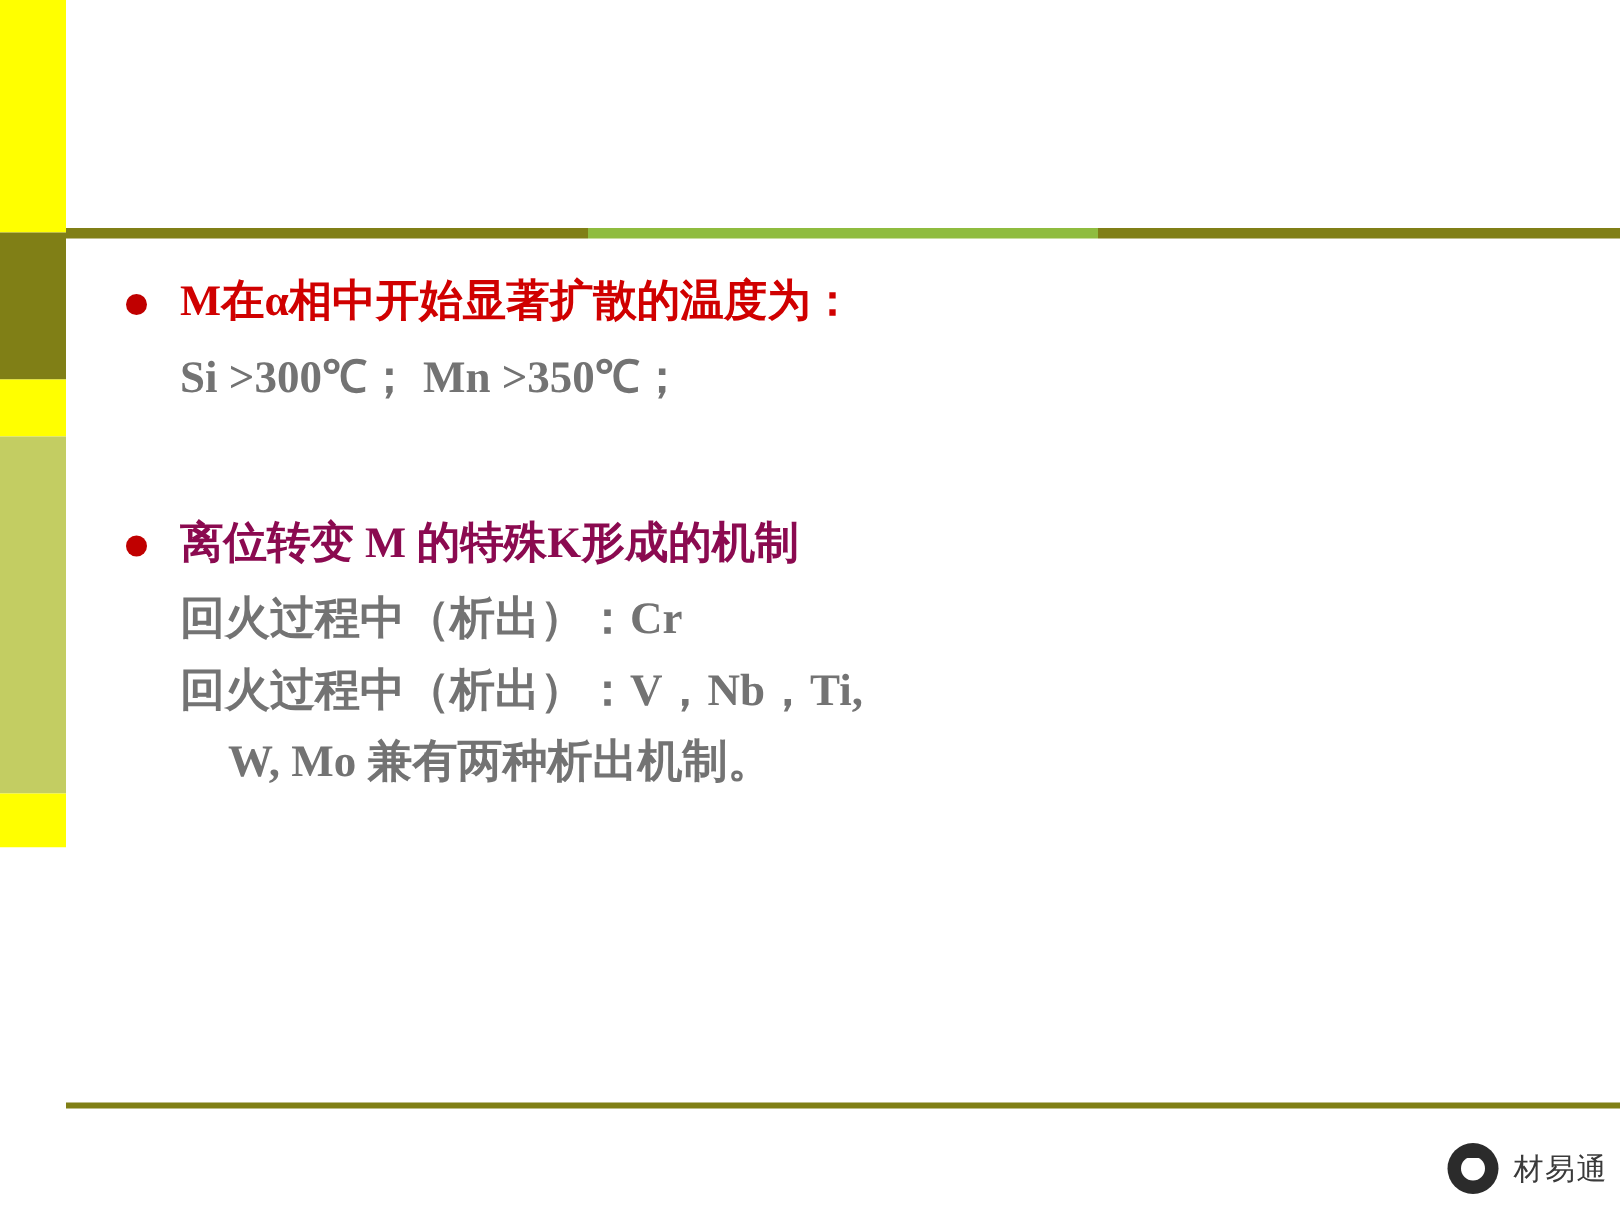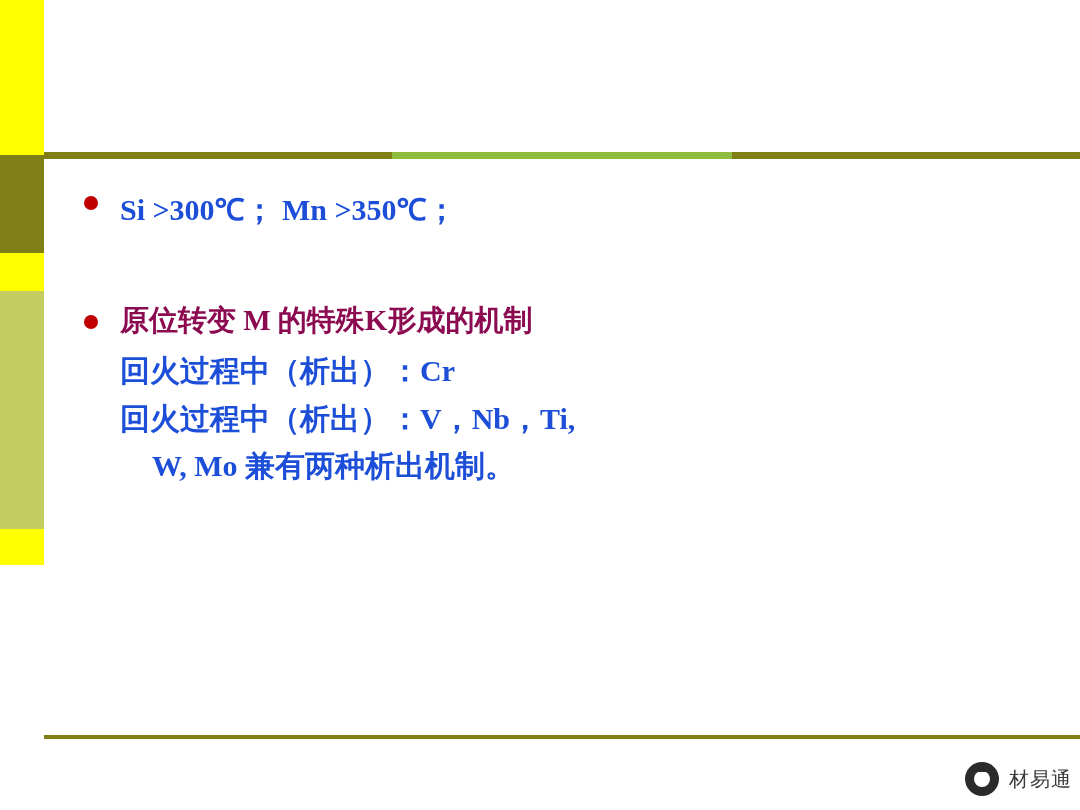--- a/index.html
+++ b/index.html
@@ -123,21 +123,21 @@
     border-radius: 50%;
     background: #c00000;
   }
   .head-red { color: #d00000; }
   .head-purple { color: #8b0a50; }
 
   .sub-line {
     padding-left: 44px;
     font-size: 30px;
     font-weight: bold;
-    color: #1d4ed8;
+    color: #737373;
     line-height: 1.58;
     white-space: nowrap;
   }
   .sub-line.indent {
     padding-left: 76px;
   }
   .gap {
     height: 62px;
   }
   .spacer-sm { height: 6px; }
@@ -204,31 +204,32 @@
     <div class="rule-left"></div>
     <div class="rule-mid"></div>
     <div class="rule-right"></div>
   </div>
 
   <div class="content">
 
     <div class="bullet-block">
       <div class="bullet-head head-red">
         <span class="bullet-dot"></span>
+        <span>M在α相中开始显著扩散的温度为：</span>
       </div>
       <div class="spacer-sm"></div>
       <div class="sub-line">Si &gt;300℃；        Mn &gt;350℃；</div>
     </div>
 
     <div class="gap"></div>
 
     <div class="bullet-block">
       <div class="bullet-head head-purple">
         <span class="bullet-dot"></span>
-        <span>原位转变 M 的特殊K形成的机制</span>
+        <span>离位转变 M 的特殊K形成的机制</span>
       </div>
       <div class="spacer-sm"></div>
       <div class="sub-line">回火过程中（析出）：Cr</div>
       <div class="sub-line">回火过程中（析出）：V，Nb，Ti,</div>
       <div class="sub-line indent">W, Mo 兼有两种析出机制。</div>
     </div>
 
   </div>
 
   <div class="bottom-rule"></div>

